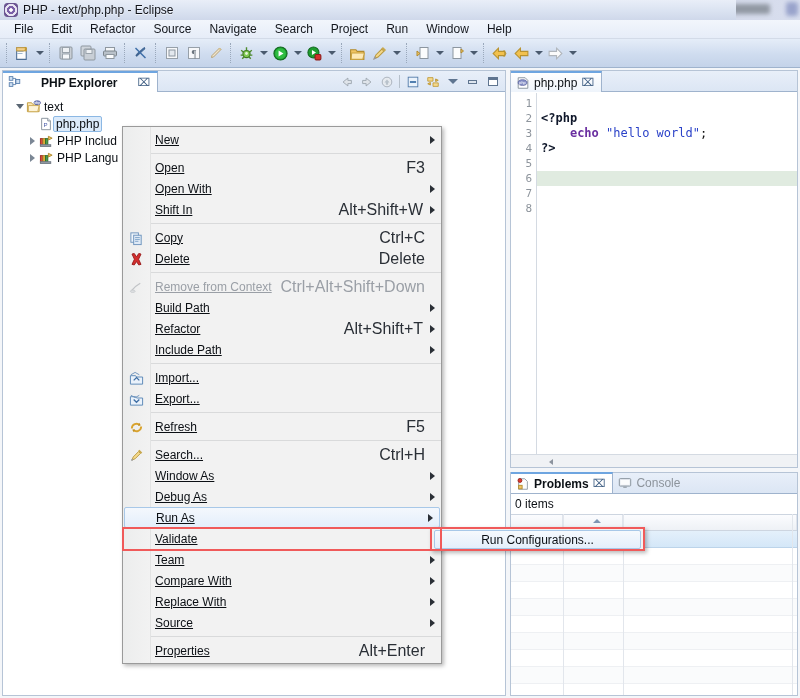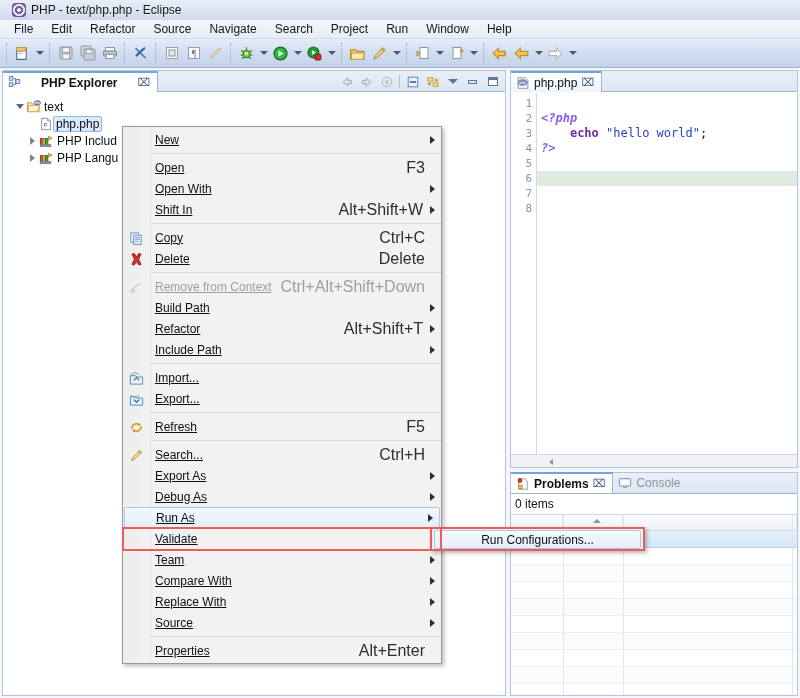--- a/index.html
+++ b/index.html
@@ -13,22 +13,22 @@
   #app { position: relative; width: 800px; height: 698px; }
 
   
   .bg-layer { position: absolute; left: 0; top: 0; width: 800px; height: 20px;
     background: linear-gradient(90deg,#cfd6e6 0%, #d6dced 40%, #c9cfe0 70%, #d8deee 100%);
     overflow: hidden; }
   .bg-blob { position: absolute; filter: blur(2.2px); opacity: .85; }
 
   
   .titlebar {
-    position: absolute; left: 0; top: 0; width: 800px; height: 20px;
-    display: flex; align-items: center; gap: 5px; padding-left: 12px;
+    position: absolute; left: 0; top: 0; width: 736px; height: 20px;
+    display: flex; align-items: center; gap: 5px; padding-left: 4px;
     background: linear-gradient(180deg,#e9eef8 0%, #dce4f2 48%, #cfd8ea 100%);
   }
   .title-icon { width: 14px; height: 14px; border-radius: 3px;
     background: radial-gradient(circle at 50% 50%, #fff 0 18%, #7b60a8 22% 46%, #e8e4f2 50% 70%, #6d5795 74%);
     border: 1px solid #6a5590; flex: none; }
   .title-text { font-size: 12px; color: #11131a; white-space: nowrap;
     text-shadow: 0 1px 0 rgba(255,255,255,.65); }
   .titlebar-fade { flex: 1; height: 18px; }
 
   
@@ -91,21 +91,21 @@
     padding: 0 7px 0 5px; background: linear-gradient(180deg,#ffffff,#eef4fb);
     border-right: 1px solid #9fb3cd; border-top: 2px solid #6ea5e0; font-size:12px; color:#0c1116; }
   .etabbar { height: 21px; background: linear-gradient(180deg,#e8eff9,#dce6f4); border-bottom: 1px solid #9fb3cd; position: relative; }
   .code-area { position:absolute; left:0; top:22px; right:0; bottom:0; background:#fff; display:flex; }
   .gutter { width: 26px; background:#fff; border-right:1px solid #d4dae2; padding-top:3px; }
   .gline { height: 15px; line-height: 15px; text-align: right; padding-right: 4px;
     font-family: "DejaVu Sans Mono", monospace; font-size: 11px; color: #8d949c; }
   .code { flex:1; padding-top:3px; position: relative; font-family: "DejaVu Sans Mono", monospace; font-size:12px; }
   .cline { height:15px; line-height:15px; padding-left:4px; white-space: pre; }
   .cline.hl { background: #e0ebe0; }
-  .k-tag { color: #8b5cf6; font-weight: bold; font-style: italic; }
+  .k-tag { color: #0f172a; font-weight: bold; }
   .k-kw  { color: #6a2fa0; font-weight: bold; }
   .k-str { color: #2b42c8; }
   .k-pun { color: #111; }
   .hscroll { position:absolute; left:0; right:0; bottom:0; height:13px;
     background:#f0f2f5; border-top:1px solid #d4dae2; }
   .hscroll .thumbleft { position:absolute; left:36px; top:2px; width:8px; height:9px;
     display:flex; align-items:center; justify-content:center; }
   .hscroll .thumbleft i { width:0;height:0;border-top:3px solid transparent;border-bottom:3px solid transparent;border-right:4px solid #8c949e; }
 
   .problems { position: absolute; left: 0; top: 402px; width: 288px; height: 224px;
@@ -668,21 +668,21 @@
             <svg width="15" height="15" viewBox="0 0 16 16">
               <path d="M3.2 12.8l1.3-3.3 5.7-5.7 2 2-5.7 5.7z" fill="#f5d98c" stroke="#b99a40"></path>
               <path d="M10.4 2.6l3 3" stroke="#c8a84f" stroke-width="2"></path>
               <path d="M2.7 13.3l1.6-.6-1-1z" fill="#dcdcdc" stroke="#9b9b9b"></path>
             </svg>
           </span>
           <span class="ci-label">Search...</span>
           <span class="ci-accel">Ctrl+H</span>
         </div>
         <div class="ctx-item">
-          <span class="ci-label">Export As</span>
+          <span class="ci-label">Window As</span>
           <span class="ci-sub"></span>
         </div>
         <div class="ctx-item">
           <span class="ci-label">Debug As</span>
           <span class="ci-sub"></span>
         </div>
         <div class="ctx-item highlight">
           <span class="ci-label">Run As</span>
           <span class="ci-sub"></span>
         </div>

